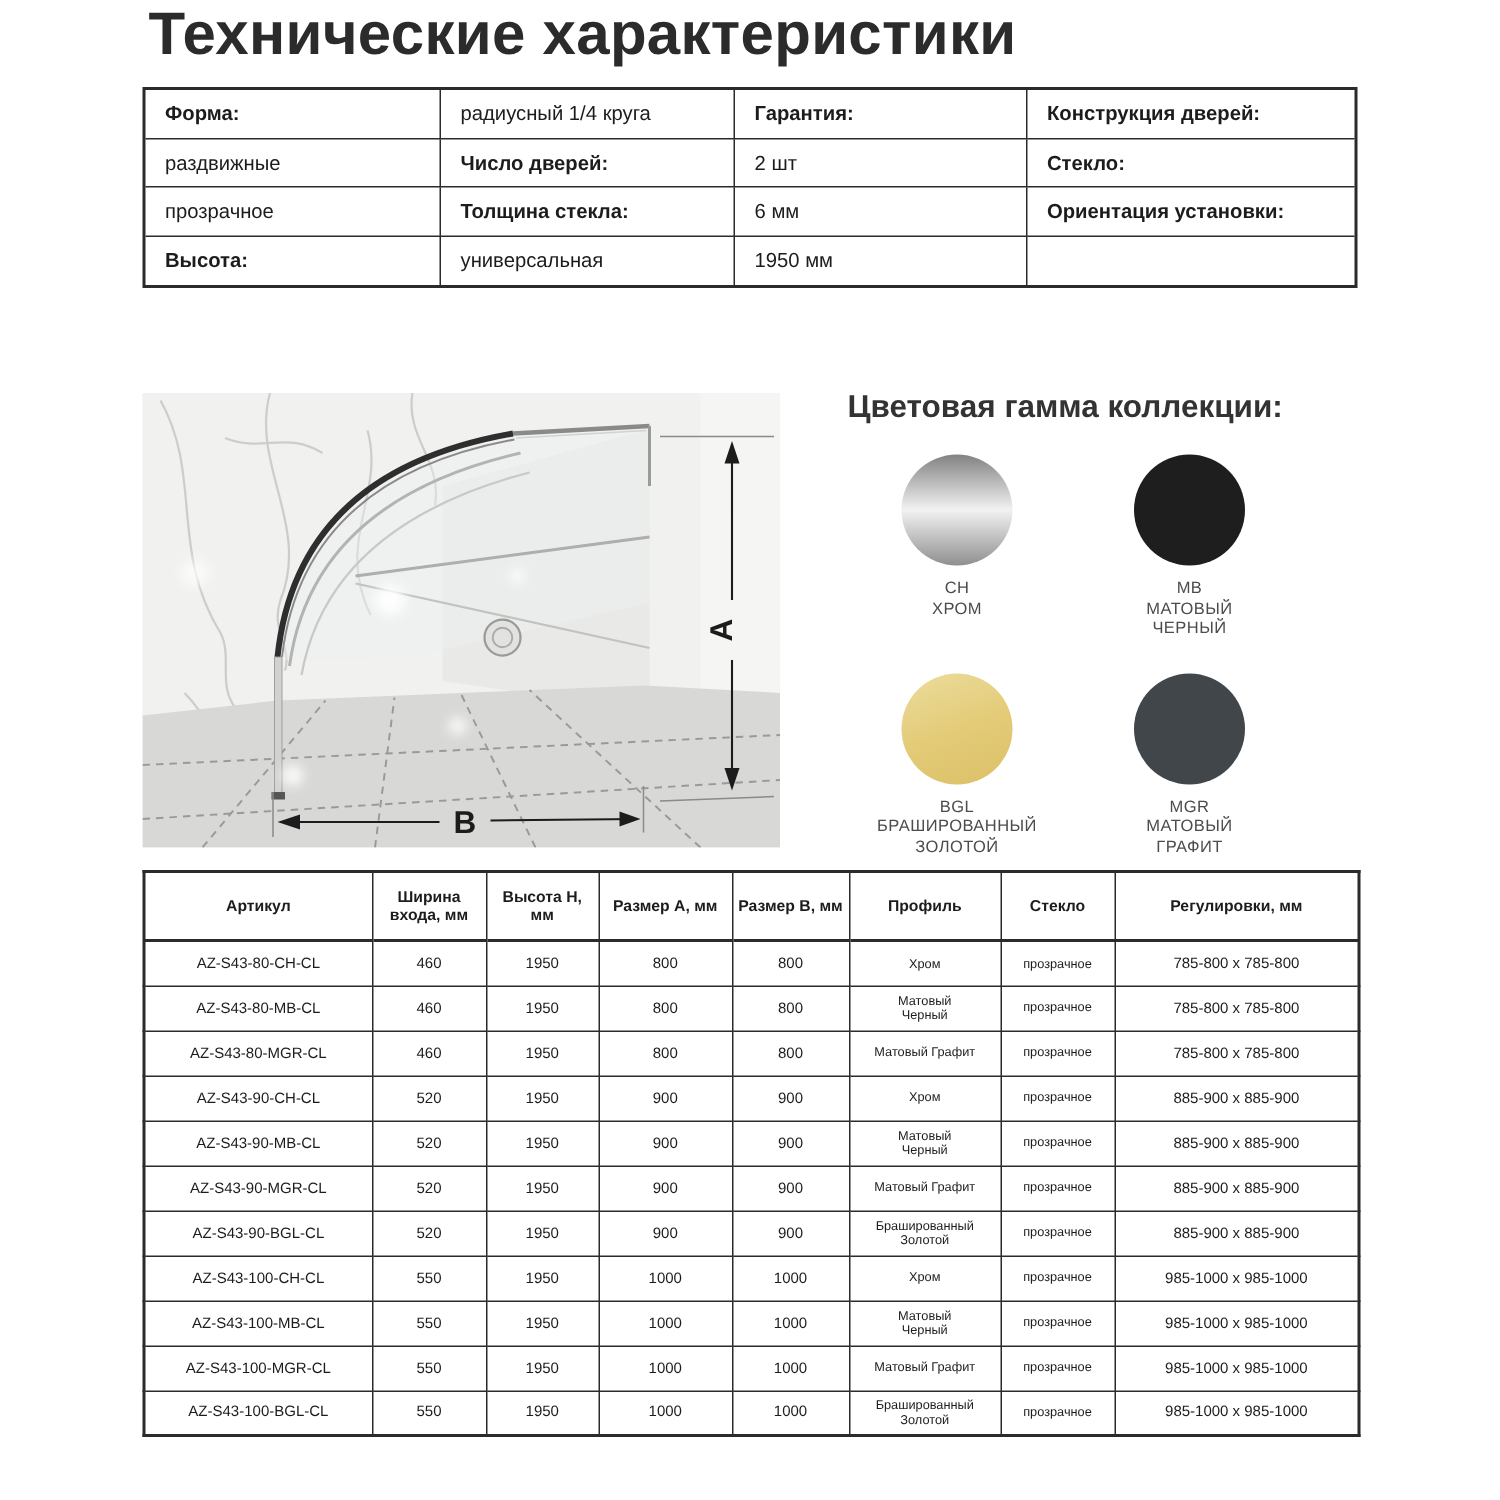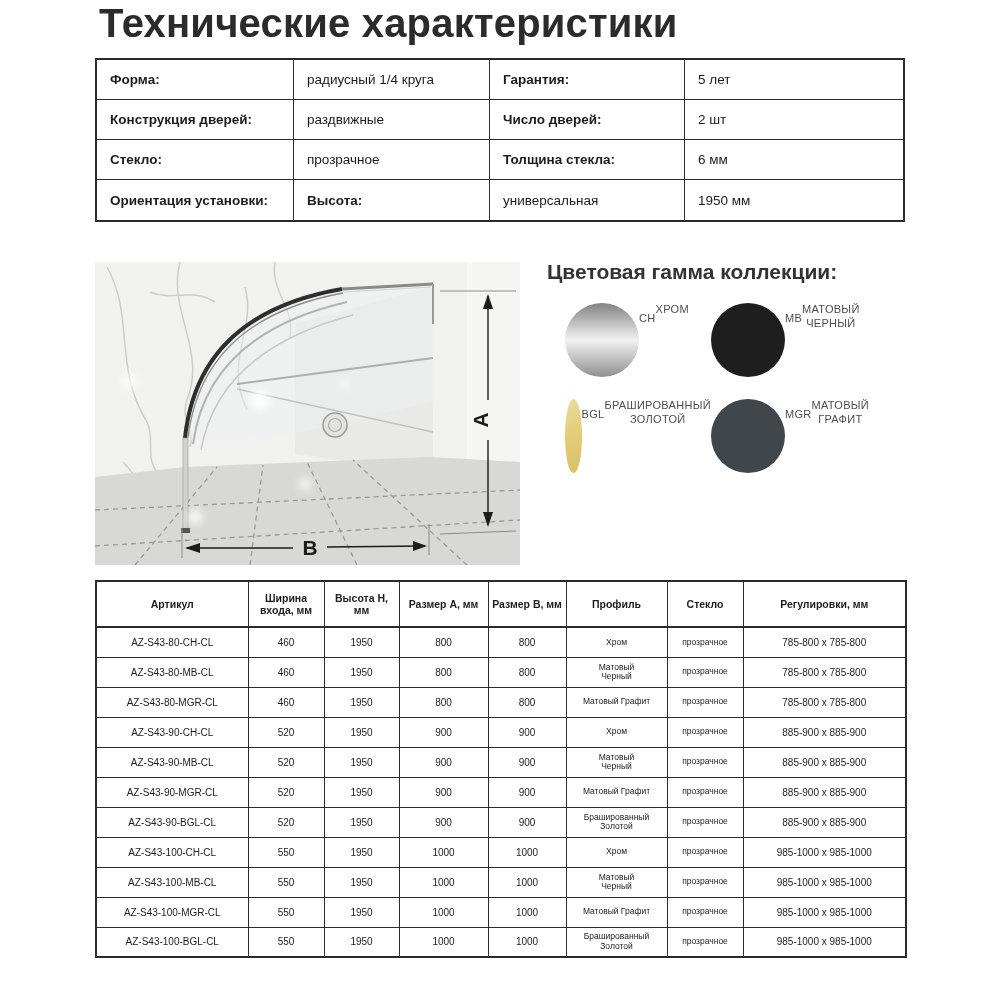--- a/index.html
+++ b/index.html
@@ -5,37 +5,37 @@
   * { margin:0; padding:0; box-sizing:border-box; }
   html,body { width:1000px; height:1000px; background:#ffffff;
     font-family:"Liberation Sans","DejaVu Sans",sans-serif; color:#1f1f1f; }
   .page { position:relative; width:1000px; height:1000px; background:#fff; overflow:hidden; }
 
   
   .page-title { position:absolute; left:99px; top:1px; font-size:40px; font-weight:600;
     color:#2b2b2b; letter-spacing:0.2px; }
 
   
-  .spec-table { position:absolute; left:95px; top:58px; width:810px; height:164px;
+  .spec-table { position:absolute; left:95px; top:58px; width:810px; height:134px;
     border:2px solid #2b2b2b; display:grid;
     grid-template-columns:197px 196px 195px 1fr; grid-template-rows:repeat(4,1fr); }
   .spec-cell { border-right:1px solid #2b2b2b; border-bottom:1px solid #2b2b2b;
     display:flex; align-items:center; padding-left:13px; font-size:13.5px; color:#1c1c1c; }
   .spec-cell.lbl { font-weight:700; }
   .spec-cell:nth-child(4n) { border-right:none; }
   .spec-cell:nth-child(n+13) { border-bottom:none; }
 
   
   .photo { position:absolute; left:95px; top:262px; width:425px; height:303px; background:#f1f1ef; }
 
   
-  .colors-title { position:absolute; left:547px; top:260px; font-size:21px; font-weight:700; color:#333; }
+  .colors-title { position:absolute; left:565px; top:260px; font-size:21px; font-weight:700; color:#333; }
   .swatches { position:absolute; left:565px; top:303px; width:310px;
     display:grid; grid-template-columns:146px 164px; row-gap:22px; }
-  .swatch { display:flex; flex-direction:row; align-items:flex-start; }
+  .swatch { display:flex; flex-direction:column; align-items:center; }
   .swatch-circle { width:74px; height:74px; border-radius:50%; }
   .swatch-code { margin-top:9px; font-size:11px; line-height:13.5px; font-weight:500;
     color:#4c4c4c; text-align:center; letter-spacing:0.3px; }
   .swatch-name { font-size:11px; line-height:13.5px; font-weight:500; color:#4c4c4c;
     text-align:center; white-space:pre-line; letter-spacing:0.3px; }
 
   
   .products-table { position:absolute; left:95px; top:580px; width:810px;
     border-collapse:collapse; table-layout:fixed; }
   .products-table th, .products-table td { border:1px solid #2b2b2b; text-align:center;
@@ -50,21 +50,20 @@
 <body>
 
 <div class="page">
 
   <div class="page-title">Технические характеристики</div>
 
   <div class="spec-table">
     <div class="spec-cell lbl">Форма:</div>
     <div class="spec-cell">радиусный 1/4 круга</div>
     <div class="spec-cell lbl">Гарантия:</div>
-    <div class="spec-cell">5 лет</div>
 
     <div class="spec-cell lbl">Конструкция дверей:</div>
     <div class="spec-cell">раздвижные</div>
     <div class="spec-cell lbl">Число дверей:</div>
     <div class="spec-cell">2 шт</div>
 
     <div class="spec-cell lbl">Стекло:</div>
     <div class="spec-cell">прозрачное</div>
     <div class="spec-cell lbl">Толщина стекла:</div>
     <div class="spec-cell">6 мм</div>

